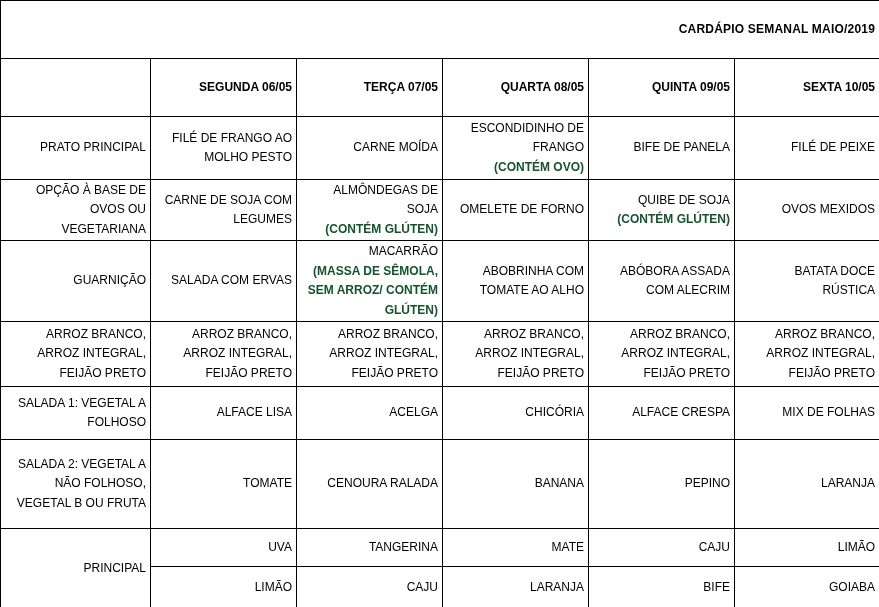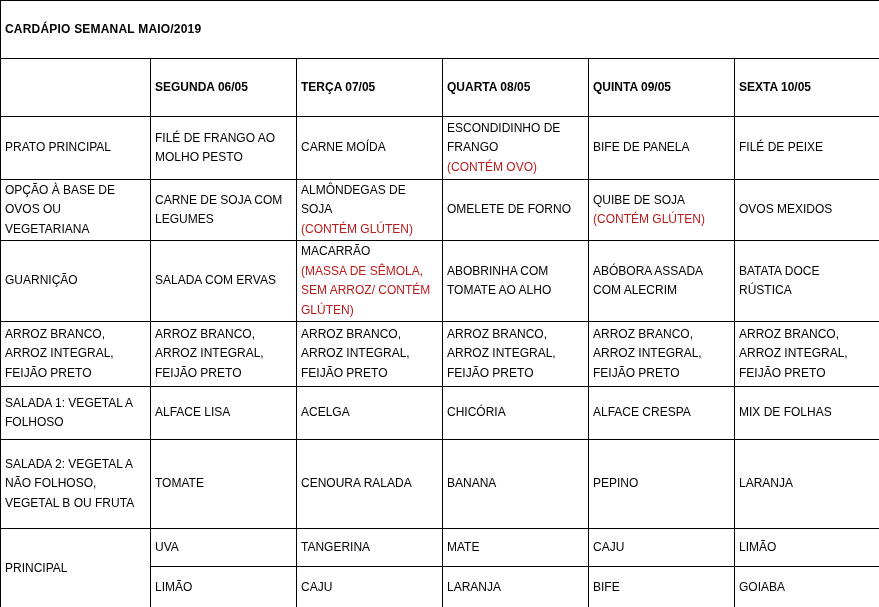--- a/index.html
+++ b/index.html
@@ -5,30 +5,30 @@
   html,body{margin:0;padding:0;background:#ffffff}
   .menu-wrap{width:879px;height:607px;box-sizing:border-box;background:#ffffff}
   table.menu{
     width:879px;height:607px;
     border-collapse:collapse;table-layout:fixed;
     font-family:"Liberation Sans",sans-serif;
     color:#000000;background:#ffffff;
   }
   table.menu td,table.menu th{
     border:1px solid #000000;
-    text-align:left;vertical-align:middle;
+    text-align:right;vertical-align:middle;
     padding:1px 4px;
     font-size:12px;line-height:1.62;
     overflow:hidden;
   }
   td.title-cell{font-weight:bold;font-size:12.5px;letter-spacing:.2px}
   th.day-header{font-weight:bold}
   td.row-label{font-weight:normal}
   td.menu-cell{font-weight:normal}
-  span.note{display:block;color:#b91c1c;font-weight:normal}
+  span.note{display:block;color:#14532d;font-weight:bold}
 </style>
 </head>
 <body>
 
 <div class="menu-wrap">
 <table class="menu">
   <colgroup>
     <col style="width:150px">
         <col style="width:146px">
         <col style="width:146px">

